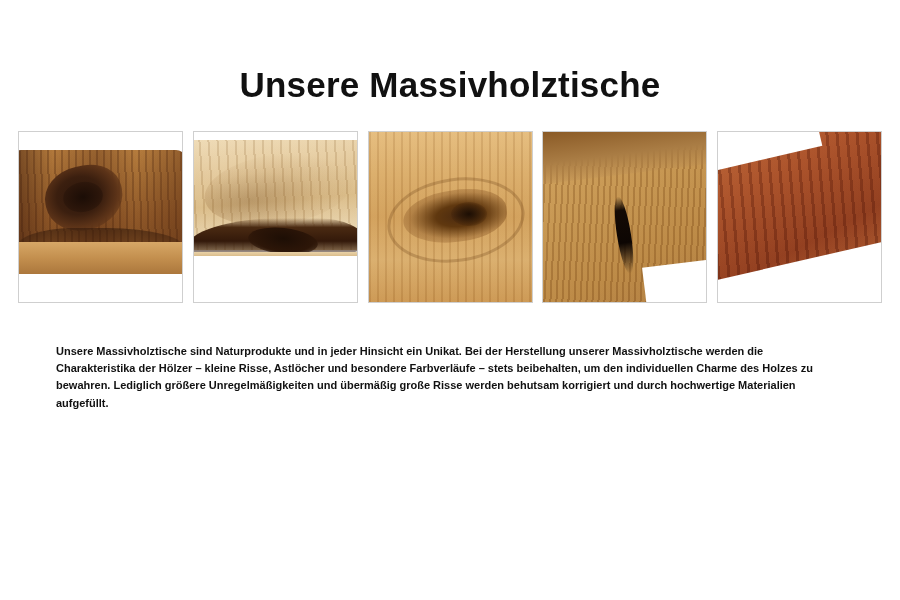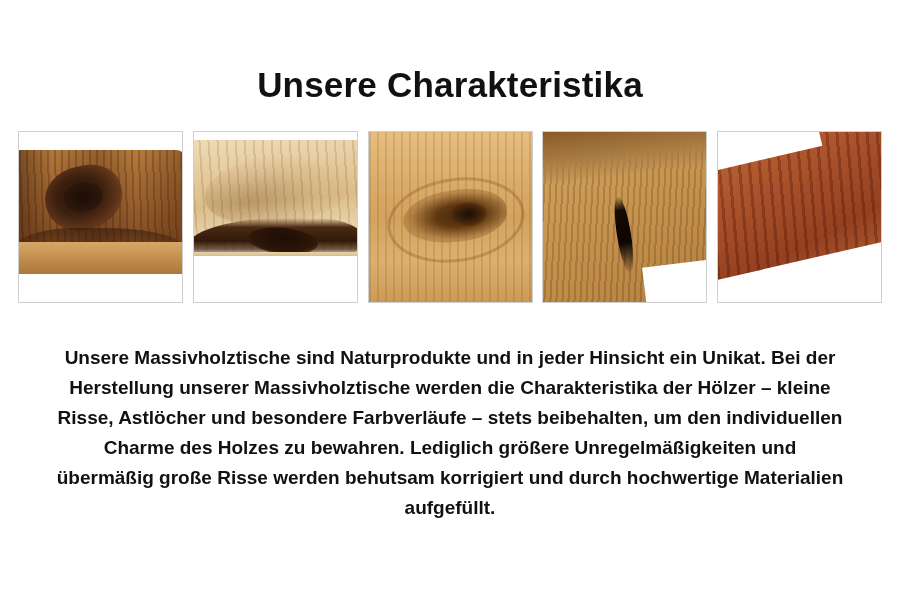--- a/index.html
+++ b/index.html
@@ -184,37 +184,36 @@
     background:#ffffff; transform: rotate(-13deg);
   }
   .wood5-white-bot {
     position:absolute; left:-40px; right:-40px; bottom:-40px; height:80px;
     background:#ffffff; transform: rotate(-13deg);
   }
 
   .body-copy {
     margin: 0;
     padding: 40px 56px 0 56px;
-    text-align: center;
-    font-size: 19px;
+    font-size: 11px;
     font-weight: bold;
     line-height: 1.58;
     color: #111111;
     box-sizing: border-box;
   }
   .body-copy .last-line {
     display: block;
   }
 </style>
 </head>
 <body>
 
 <div class="page">
 
-  <h1 class="headline">Unsere Charakteristika</h1>
+  <h1 class="headline">Unsere Massivholztische</h1>
 
   <div class="gallery">
 
     <div class="photo">
       <div class="inner">
         <div class="wood1-bg"></div>
         <div class="wood1-slab"></div>
         <div class="wood1-knot"></div>
         <div class="wood1-knot2"></div>
         <div class="wood1-edge"></div>

